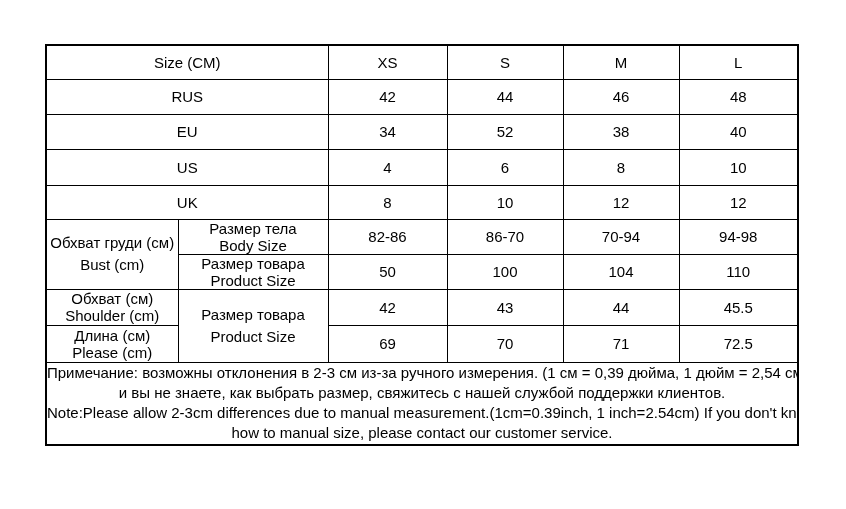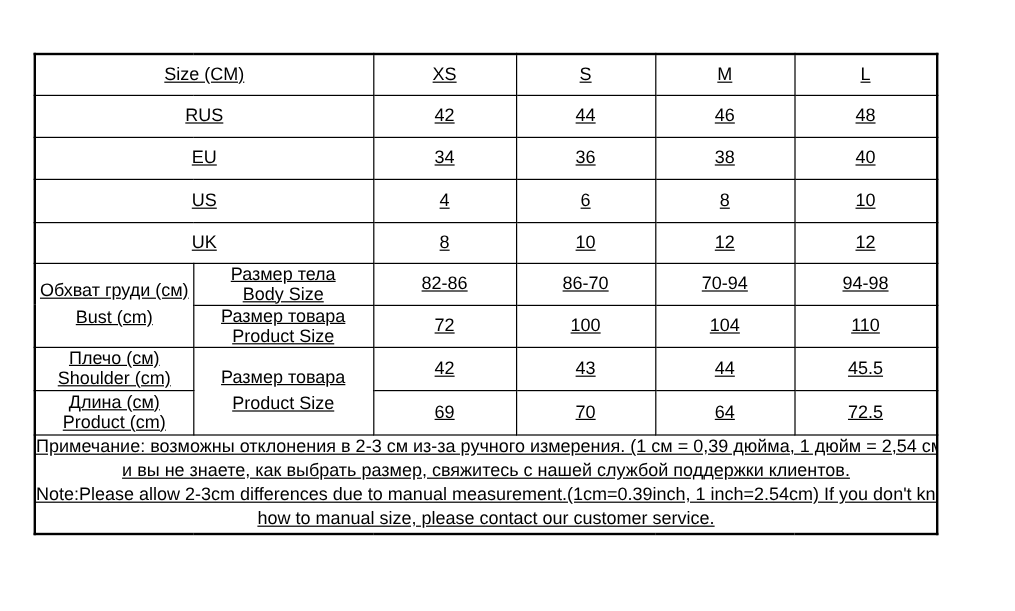--- a/index.html
+++ b/index.html
@@ -9,27 +9,26 @@
   body {
     width: 846px;
     height: 509px;
     background: #ffffff;
     font-family: "Liberation Sans", sans-serif;
     color: #000000;
     position: relative;
   }
   table.size-chart {
     position: absolute;
-    left: 28px;
+    left: 45px;
     top: 44px;
     width: 752px;
     border-collapse: collapse;
     table-layout: fixed;
     border: 2px solid #000000;
-    text-decoration: underline;
   }
   table.size-chart td {
     border: 1px solid #000000;
     font-size: 15px;
     text-align: center;
     vertical-align: middle;
     padding: 0;
     overflow: hidden;
   }
   tr.h34 { height: 34px; }
@@ -74,21 +73,21 @@
     <tr class="h35">
       <td colspan="2">RUS</td>
       <td>42</td>
       <td>44</td>
       <td>46</td>
       <td>48</td>
     </tr>
     <tr class="h35">
       <td colspan="2">EU</td>
       <td>34</td>
-      <td>36</td>
+      <td>52</td>
       <td>38</td>
       <td>40</td>
     </tr>
     <tr class="h36">
       <td colspan="2">US</td>
       <td>4</td>
       <td>6</td>
       <td>8</td>
       <td>10</td>
     </tr>
@@ -111,47 +110,47 @@
       <td>82-86</td>
       <td>86-70</td>
       <td>70-94</td>
       <td>94-98</td>
     </tr>
     <tr class="h35">
       <td class="ml two-line">
         <span>Размер товара</span>
         <span>Product Size</span>
       </td>
-      <td>72</td>
+      <td>50</td>
       <td>100</td>
       <td>104</td>
       <td>110</td>
     </tr>
     <tr class="h36">
       <td class="ml two-line">
-        <span>Плечо (см)</span>
+        <span>Обхват (см)</span>
         <span>Shoulder (cm)</span>
       </td>
       <td rowspan="2" class="merged two-line">
         <span>Размер товара</span>
         <span>Product Size</span>
       </td>
       <td>42</td>
       <td>43</td>
       <td>44</td>
       <td>45.5</td>
     </tr>
     <tr class="h37">
       <td class="ml two-line">
         <span>Длина (см)</span>
-        <span>Product (cm)</span>
+        <span>Please (cm)</span>
       </td>
       <td>69</td>
       <td>70</td>
-      <td>64</td>
+      <td>71</td>
       <td>72.5</td>
     </tr>
     <tr class="hnote">
       <td colspan="6" class="note-cell">
         <div class="note-line">Примечание: возможны отклонения в 2-3 см из-за ручного измерения. (1 см = 0,39 дюйма, 1 дюйм = 2,54 см) Есл</div>
         <div class="note-line">и вы не знаете, как выбрать размер, свяжитесь с нашей службой поддержки клиентов.</div>
         <div class="note-line">Note:Please allow 2-3cm differences due to manual measurement.(1cm=0.39inch, 1 inch=2.54cm) If you don't know</div>
         <div class="note-line">how to manual size, please contact our customer service.</div>
       </td>
     </tr>

